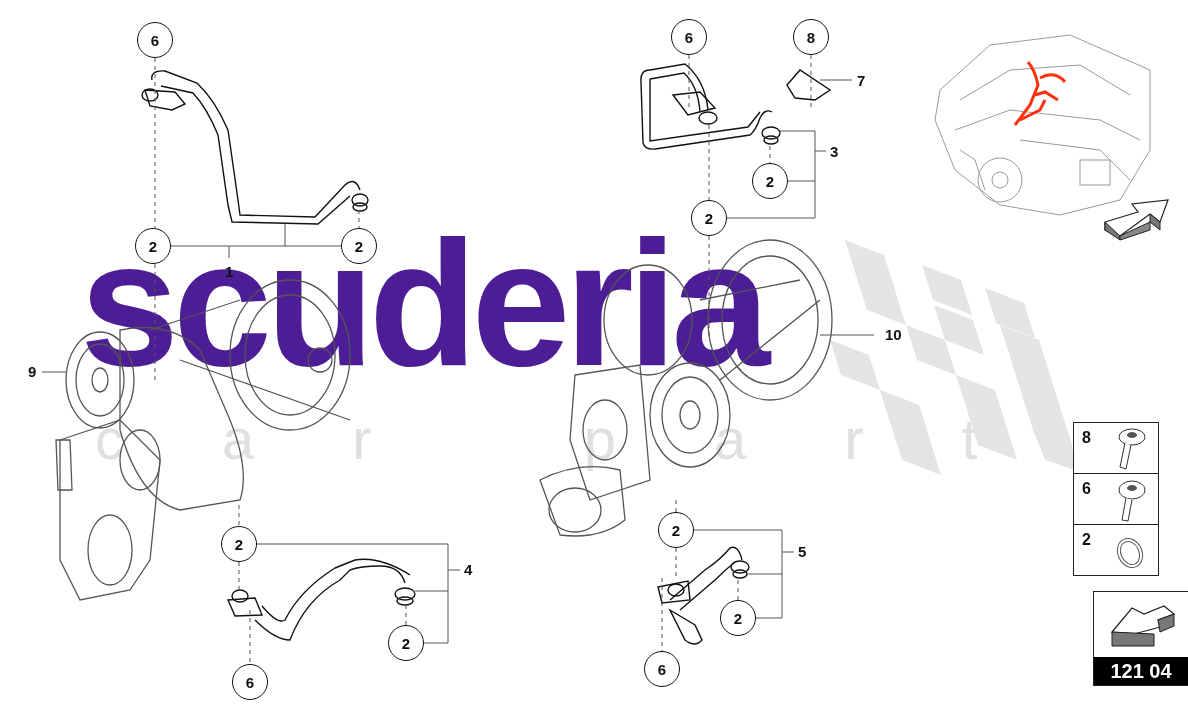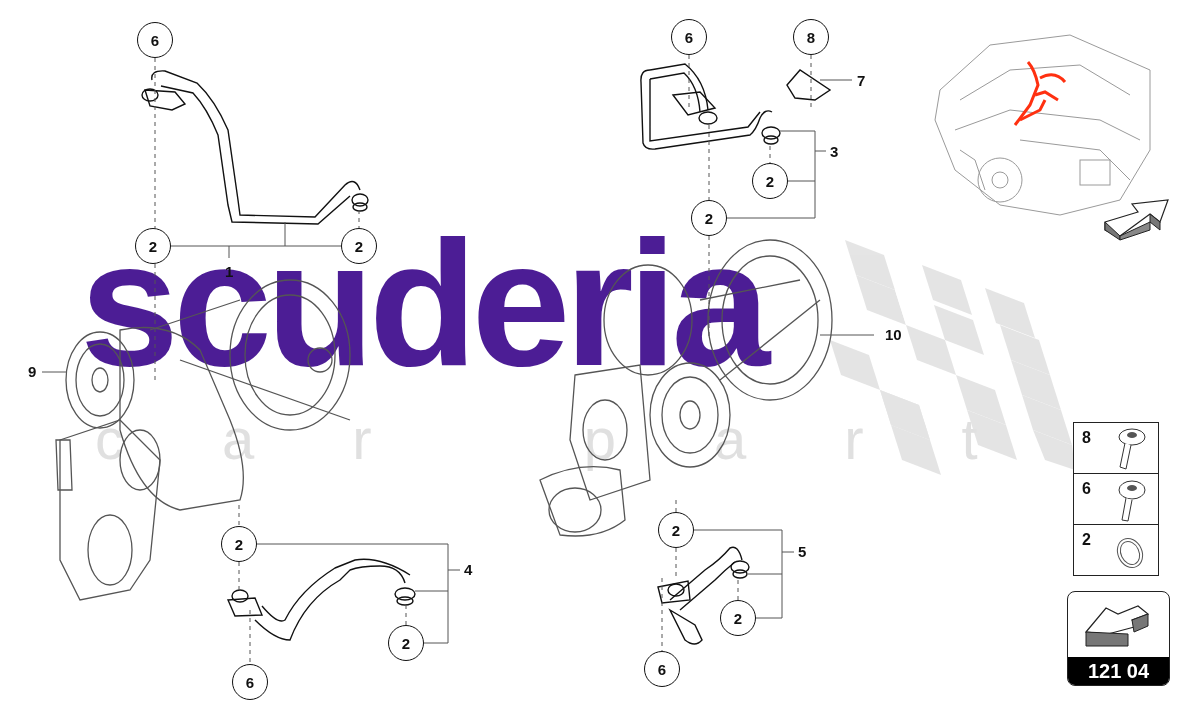--- a/index.html
+++ b/index.html
@@ -9,21 +9,21 @@
   #wm-main{left:80px;top:215px;font-size:178px;letter-spacing:-6px;line-height:1;}
   #wm-sub{left:95px;top:410px;font-size:58px;color:#e0e0e0;font-weight:normal;letter-spacing:98px;line-height:1;}
   .callout{position:absolute;width:36px;height:36px;border:1.6px solid #111;border-radius:50%;background:#fff;box-sizing:border-box;
     display:flex;align-items:center;justify-content:center;font-weight:bold;font-size:15px;color:#111;cursor:pointer;}
   .label{position:absolute;font-weight:bold;font-size:15px;color:#111;cursor:pointer;}
   .legend{position:absolute;left:1073px;top:422px;width:84px;border:1px solid #222;background:#fff;}
   .legend-row{height:50px;border-bottom:1px solid #222;position:relative;cursor:pointer;}
   .legend-row:last-child{border-bottom:none;}
   .legend-num{position:absolute;left:8px;top:6px;font-weight:bold;font-size:16px;color:#111;}
   .legend-icon{position:absolute;left:36px;top:4px;}
-  .pagebox{position:absolute;left:1067px;top:591px;width:94px;height:93px;border:1.5px solid #222;border-radius:8px;background:#fff;overflow:hidden;cursor:pointer;padding-left:7px;}
+  .pagebox{position:absolute;left:1093px;top:591px;width:94px;height:93px;border:1.5px solid #222;border-radius:0;background:#fff;overflow:hidden;cursor:pointer;}
   .pagebox-num{position:absolute;left:0;bottom:0;width:100%;height:28px;background:#000;color:#fff;font-weight:bold;font-size:20px;text-align:center;line-height:28px;}
 </style>
 </head>
 <body>
 
 <div id="canvas">
 
   <div id="wm-main" class="wm-text">scuderia</div>
   <div id="wm-sub" class="wm-text">car parts</div>
 

